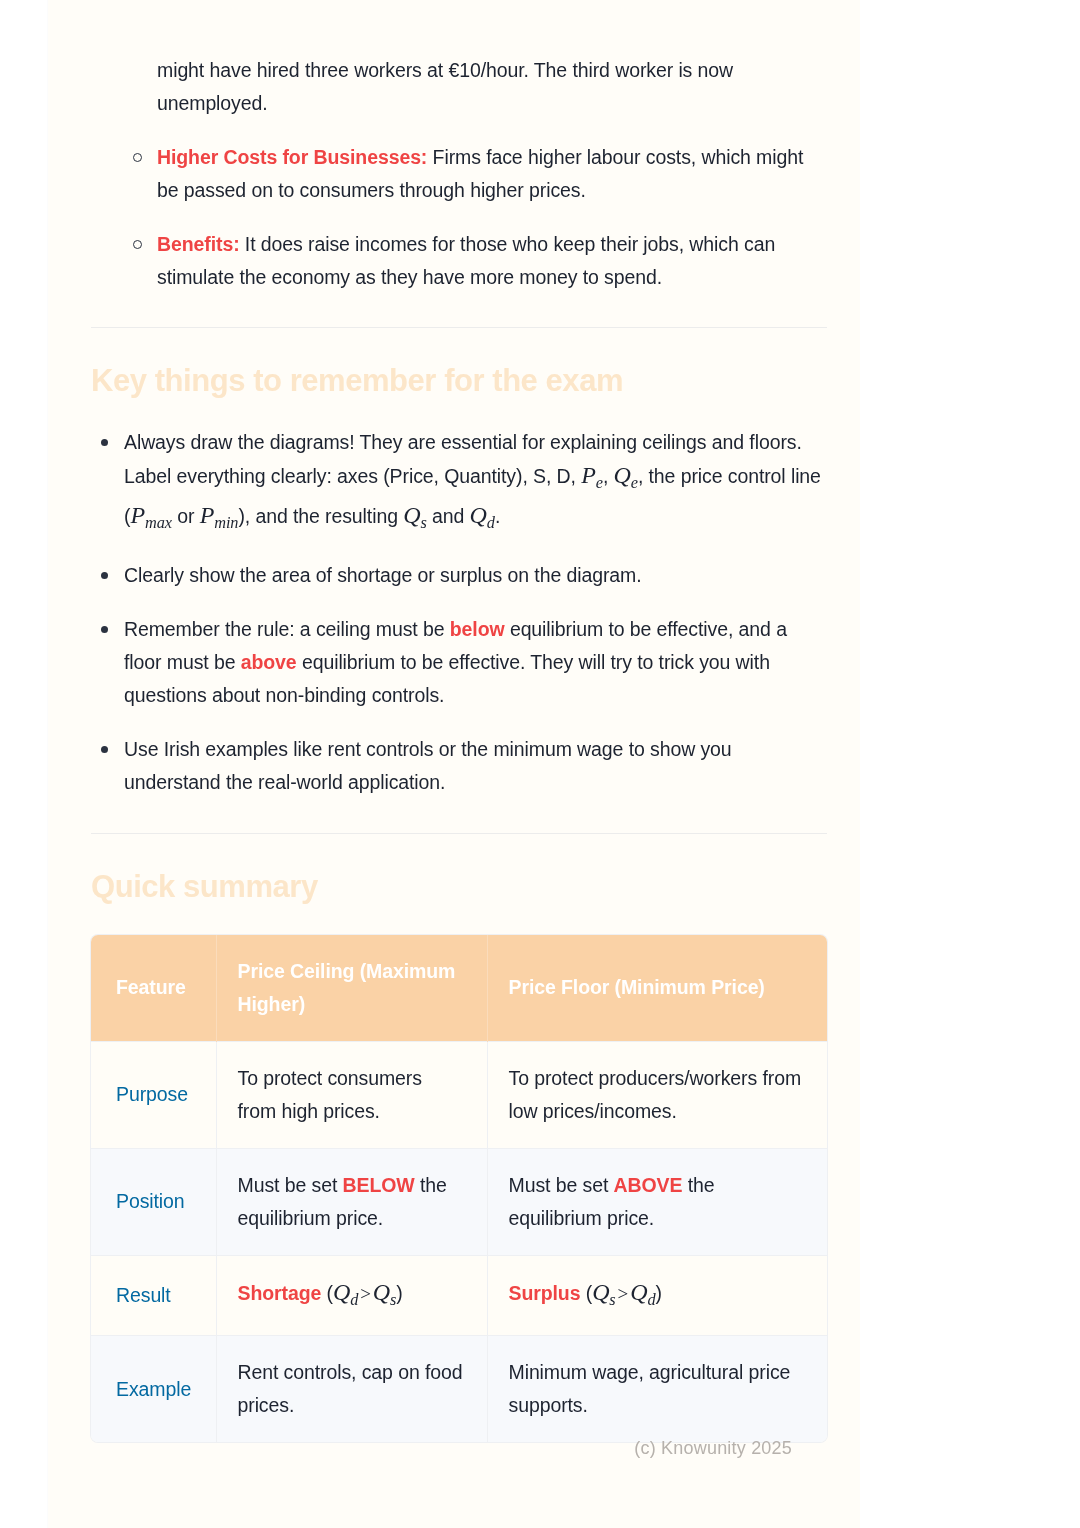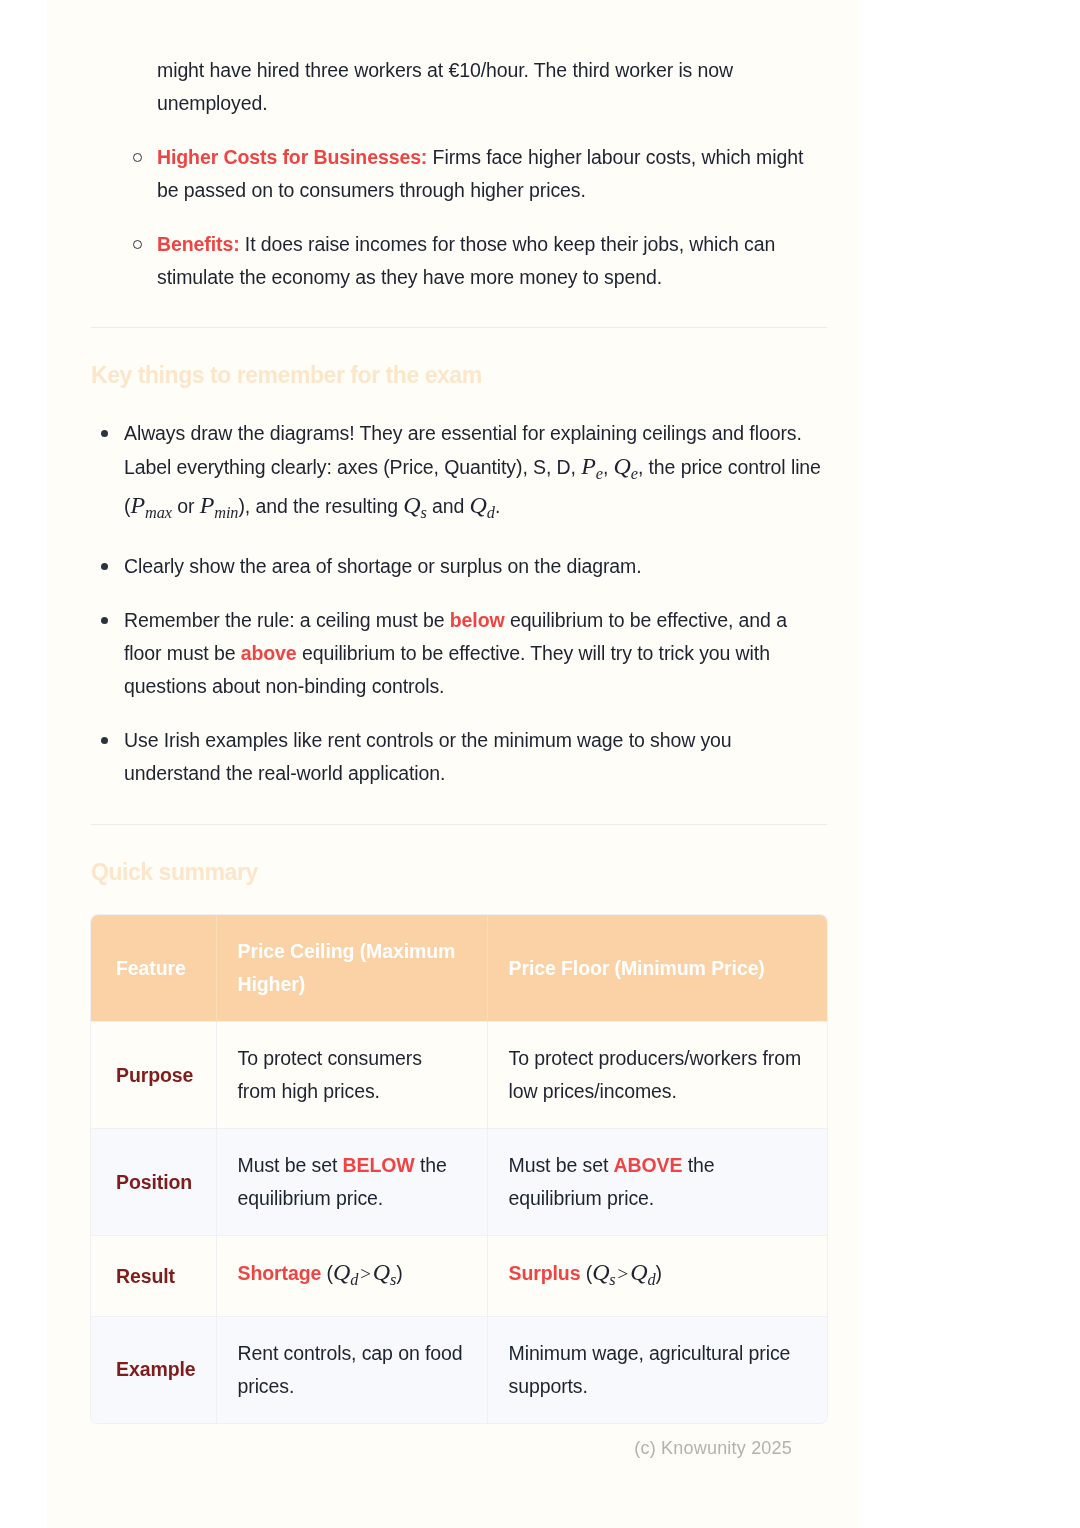--- a/index.html
+++ b/index.html
@@ -106,21 +106,21 @@
   
   .divider {
     height: 1px;
     background: #ececec;
     margin: 0;
     width: 736px;
   }
 
   
   .sec-head {
-    font-size: 23px;
+    font-size: 31px;
     font-weight: 700;
     letter-spacing: -0.45px;
     color: #fce6c9;
     line-height: 1.2;
     margin: 0;
   }
 
   
   table.summary {
     border-collapse: collapse;
@@ -154,22 +154,22 @@
     line-height: 33px;
     color: #1d2330;
     vertical-align: middle;
     padding: 20px 21px;
     border-right: 1px solid #eef0f3;
     border-top: 1px solid #eef0f3;
     letter-spacing: -0.1px;
   }
   table.summary tbody td:last-child { border-right: none; }
   table.summary tbody td.rowlabel {
-    font-weight: 700;
-    color: #7f1d1d;
+    font-weight: 400;
+    color: #0369a1;
     padding-left: 25px;
   }
   table.summary tbody tr.odd  td { background: #fffdf7; }
   table.summary tbody tr.even td { background: #f7f9fc; }
 
   
   .watermark {
     position: absolute;
     right: 68px;
     top: 1438px;

